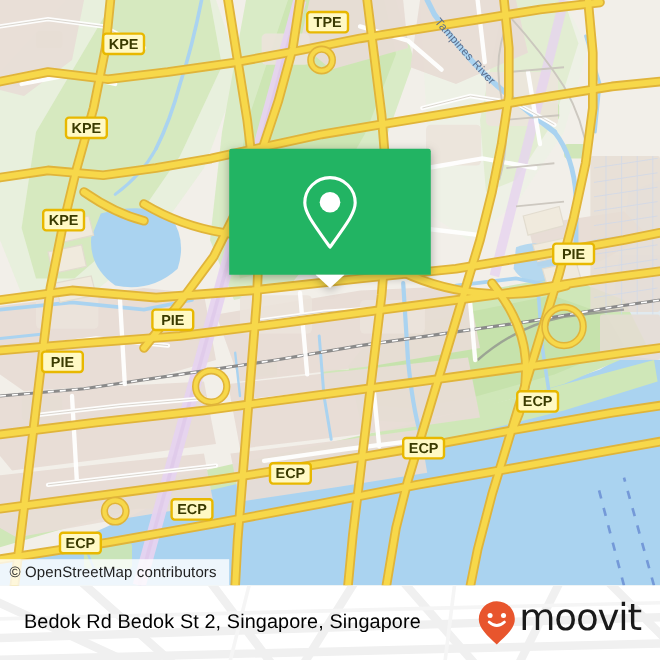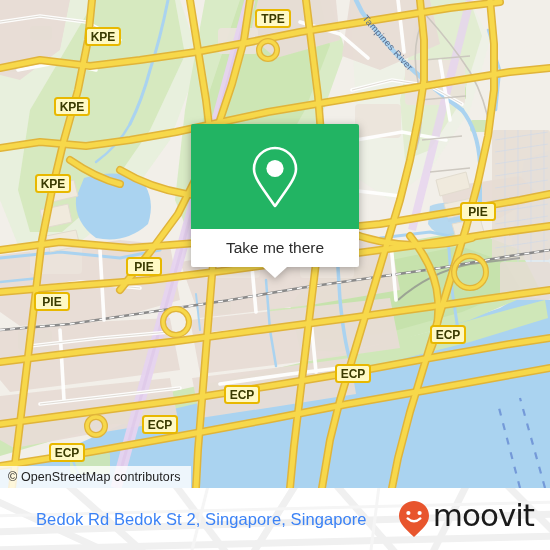--- a/index.html
+++ b/index.html
@@ -46,22 +46,22 @@
     border-top:11px solid #fff;
   }
 
   
   .footer{
     position:absolute;left:0;top:488px;width:550px;height:62px;
     background:#ffffff;overflow:hidden;
   }
   .footer-bg{position:absolute;left:0;top:0;width:550px;height:62px;}
   .footer-title{
-    position:absolute;left:36px;top:50%;transform:translateY(-50%);
-    font-size:16.5px;color:#3b82f6;white-space:nowrap;letter-spacing:.1px;
+    position:absolute;left:20px;top:50%;transform:translateY(-50%);
+    font-size:16.5px;color:#000000;white-space:nowrap;letter-spacing:.1px;
   }
   .brand{
     position:absolute;right:16px;top:50%;transform:translateY(-50%);
     display:flex;gap:2px;
   }
   .brand-word{
     font-size:31px;color:#1a1a1a;letter-spacing:-1px;
     font-family:"DejaVu Sans","Liberation Sans",sans-serif;font-weight:400;
     line-height:1;
   }
@@ -350,23 +350,20 @@
     </svg>
 
     <div class="attrib">© OpenStreetMap contributors</div>
 
     <div class="popup">
       <div class="popup-top">
         <svg width="54" height="66" viewBox="0 0 54 66">
           <path d="M27 4 C15.4 4 6 13.4 6 25 C6 33 12 41 27 62 C42 41 48 33 48 25 C48 13.4 38.6 4 27 4 Z" fill="none" stroke="#ffffff" stroke-width="2.6" stroke-linejoin="round"></path>
           <circle cx="27" cy="24.5" r="8.6" fill="#ffffff"></circle>
         </svg>
-      </div>
-      <div class="popup-bottom">
-        <span>Take me there</span>
       </div>
       <div class="popup-tail"></div>
     </div>
   </div>
 
   <div class="footer">
     <svg class="footer-bg" viewBox="0 0 550 62">
       <rect x="0" y="0" width="550" height="62" fill="#ffffff"></rect>
       <g stroke="#f0f0f0" stroke-width="7" fill="none" stroke-linecap="round">
         <path d="M-10,10 L120,70"></path>

